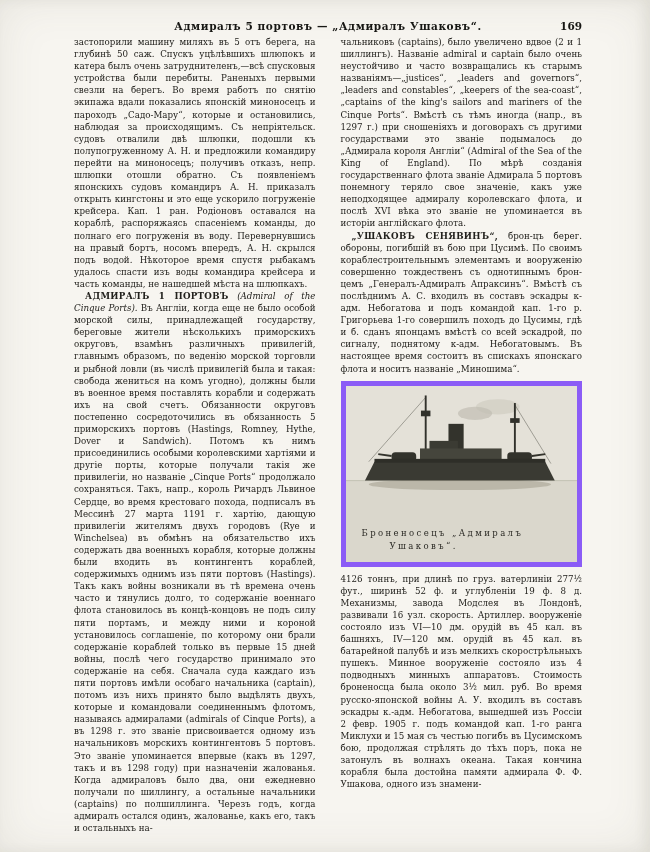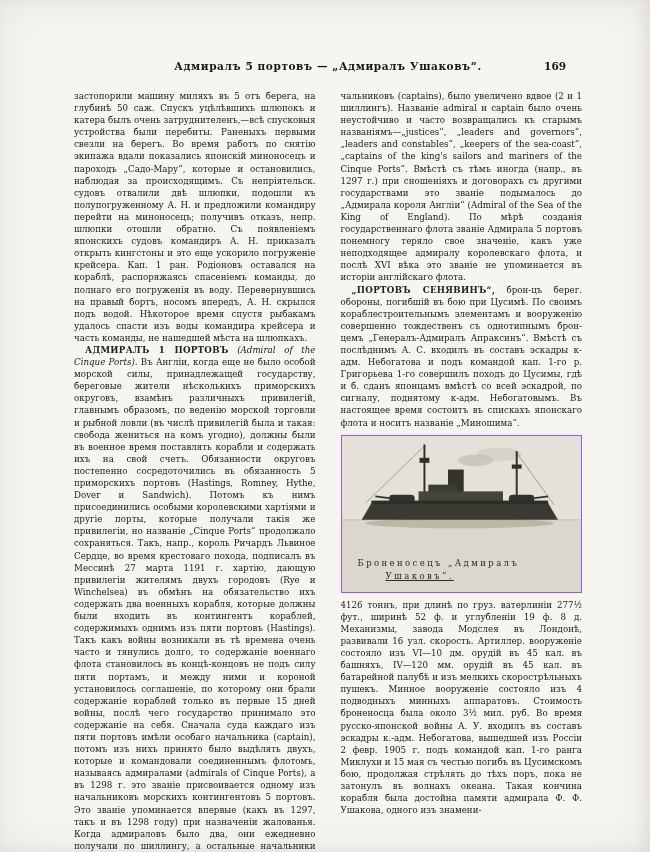--- a/index.html
+++ b/index.html
@@ -18,53 +18,52 @@
   }
   .content { position:absolute; left:74px; top:20px; width:508px; }
   .running-head {
     position:relative;
     text-align:center;
     font-weight:bold;
     font-size:10.5px;
     letter-spacing:0.6px;
     color:#171714;
     height:14px;
-    margin-top:40px;
   }
-  .page-num { position:absolute; right:16px; top:0; font-weight:bold; letter-spacing:0; }
-  .columns { display:flex; gap:25px; margin-top:16px; }
+  .page-num { position:absolute; right:0; top:0; font-weight:bold; letter-spacing:0; }
+  .columns { display:flex; gap:25px; margin-top:2px; }
   .col {
     width:245.5px;
     font-size:8.7px;
     line-height:12.1px;
     text-align:justify;
     color:#22211d;
   }
   p.para { text-indent:11px; }
   p.no-indent { text-indent:0; }
   .head { font-weight:bold; letter-spacing:0.3px; }
   .latin { font-style:italic; }
   .figure {
     position:relative;
     margin:6px 0 6px 0;
-    height:158px;
-    border:1px solid #8b5cf6;
+    height:186px;
+    border:5px solid #8b5cf6;
     background:#ef4444;
   }
   .figure svg { display:block; width:100%; height:100%; }
   .fig-caption {
     position:absolute;
     left:16px; bottom:9px;
     font-size:8.5px;
     line-height:13px;
     letter-spacing:2.4px;
     color:#2b2a25;
   }
   .fig-caption .cap1 { display:block; }
-  .fig-caption .cap2 { display:block; padding-left:28px;text-decoration:underline; }
+  .fig-caption .cap2 { display:block; padding-left:28px; }
 </style>
 </head>
 <body>
 
 <div class="page">
   <div class="content">
 
     <div class="running-head">
       <span class="rh-title">Адмиралъ 5 портовъ — „Адмиралъ Ушаковъ“.</span>
       <span class="page-num">169</span>
@@ -78,21 +77,21 @@
           <span class="head">АДМИРАЛЪ 1 ПОРТОВЪ</span>
           <span class="latin">(Admiral of the Cinque Ports).</span>
           <span>Въ Англіи, когда еще не было особой морской силы, принадлежащей государству, береговые жители нѣсколькихъ приморскихъ округовъ, взамѣнъ различныхъ привилегій, главнымъ образомъ, по веденію морской торговли и рыбной ловли (въ числѣ привилегій была и такая: свобода жениться на комъ угодно), должны были въ военное время поставлять корабли и содержать ихъ на свой счетъ. Обязанности округовъ постепенно сосредоточились въ обязанность 5 приморскихъ портовъ (Hastings, Romney, Hythe, Dover и Sandwich). Потомъ къ нимъ присоединились особыми королевскими хартіями и другіе порты, которые получали такія же привилегіи, но названіе „Cinque Ports“ продолжало сохраняться. Такъ, напр., король Ричардъ Львиное Сердце, во время крестоваго похода, подписалъ въ Мессинѣ 27 марта 1191 г. хартію, дающую привилегіи жителямъ двухъ городовъ (Rye и Winchelsea) въ обмѣнъ на обязательство ихъ содержать два военныхъ корабля, которые должны были входить въ контингентъ кораблей, содержимыхъ однимъ изъ пяти портовъ (Hastings). Такъ какъ войны возникали въ тѣ времена очень часто и тянулись долго, то содержаніе военнаго флота становилось въ концѣ-концовъ не подъ силу пяти портамъ, и между ними и короной установилось соглашеніе, по которому они брали содержаніе кораблей только въ первые 15 дней войны, послѣ чего государство принимало это содержаніе на себя. Сначала суда каждаго изъ пяти портовъ имѣли особаго начальника (captain), потомъ изъ нихъ принято было выдѣлять двухъ, которые и командовали соединеннымъ флотомъ, называясь адмиралами (admirals of Cinque Ports), а въ 1298 г. это званіе присвоивается одному изъ начальниковъ морскихъ контингентовъ 5 портовъ. Это званіе упоминается впервые (какъ въ 1297, такъ и въ 1298 году) при назначеніи жалованья. Когда адмираловъ было два, они ежедневно получали по шиллингу, а остальные начальники (captains) по полшиллинга. Черезъ годъ, когда адмиралъ остался одинъ, жалованье, какъ его, такъ и остальныхъ на-</span>
         </p>
       </div>
 
       <div class="col">
         <p class="para no-indent">чальниковъ (captains), было увеличено вдвое (2 и 1 шиллингъ). Названіе admiral и captain было очень неустойчиво и часто возвращались къ старымъ названіямъ—„justices“, „leaders and governors“, „leaders and constables“, „keepers of the sea-coast“, „captains of the king's sailors and mariners of the Cinque Ports“. Вмѣстѣ съ тѣмъ иногда (напр., въ 1297 г.) при сношеніяхъ и договорахъ съ другими государствами это званіе подымалось до „Адмирала короля Англіи“ (Admiral of the Sea of the King of England). По мѣрѣ созданія государственнаго флота званіе Адмирала 5 портовъ понемногу теряло свое значеніе, какъ уже неподходящее адмиралу королевскаго флота, и послѣ XVI вѣка это званіе не упоминается въ исторіи англійскаго флота.</p>
 
         <p class="para">
-          <span class="head">„ПОРТОВЪ СЕНЯВИНЪ“,</span>
+          <span class="head">„УШАКОВЪ СЕНЯВИНЪ“,</span>
           <span>брон-цъ берег. обороны, погибшій въ бою при Цусимѣ. По своимъ кораблестроительнымъ элементамъ и вооруженію совершенно тождественъ съ однотипнымъ брон-цемъ „Генералъ-Адмиралъ Апраксинъ“. Вмѣстѣ съ послѣднимъ А. С. входилъ въ составъ эскадры к-адм. Небогатова и подъ командой кап. 1-го р. Григорьева 1-го совершилъ походъ до Цусимы, гдѣ и б. сданъ японцамъ вмѣстѣ со всей эскадрой, по сигналу, поднятому к-адм. Небогатовымъ. Въ настоящее время состоитъ въ спискахъ японскаго флота и носитъ названіе „Миношима“.</span>
         </p>
 
 
         <div class="figure">
           <svg viewBox="0 0 244 186" preserveAspectRatio="none">
 
             <rect x="0" y="0" width="244" height="186" fill="#e4e1d8"></rect>
             <rect x="0" y="100" width="244" height="86" fill="#dad7cc"></rect>
             <line x1="0" y1="100" x2="244" y2="100" stroke="#c2bfb2" stroke-width="1"></line>

